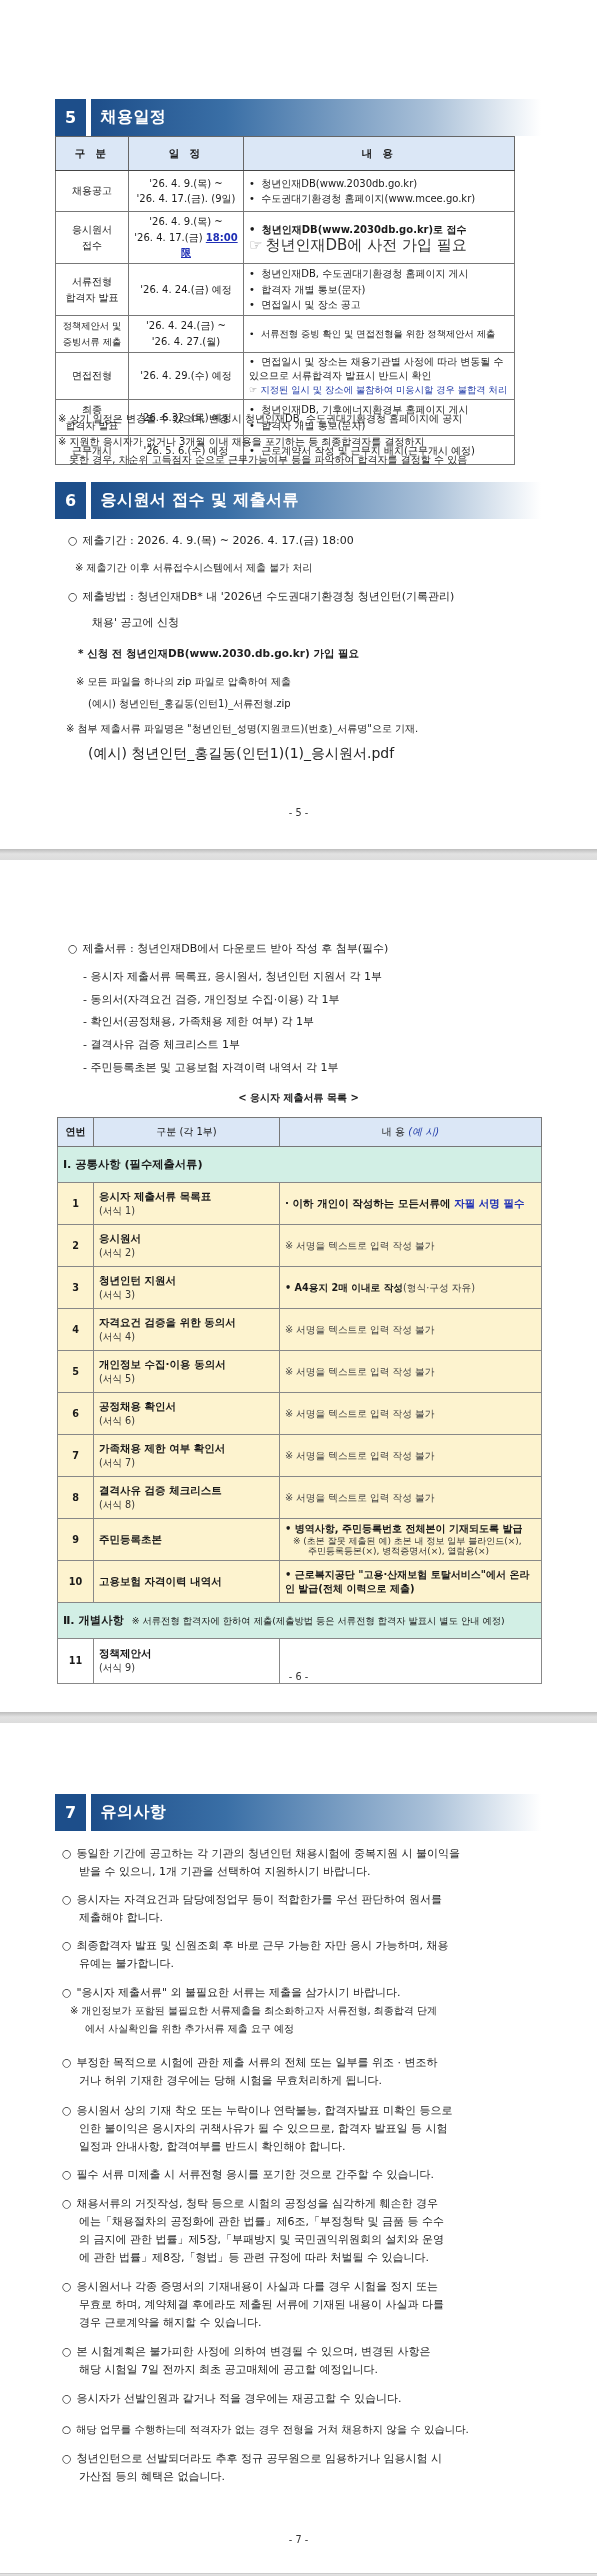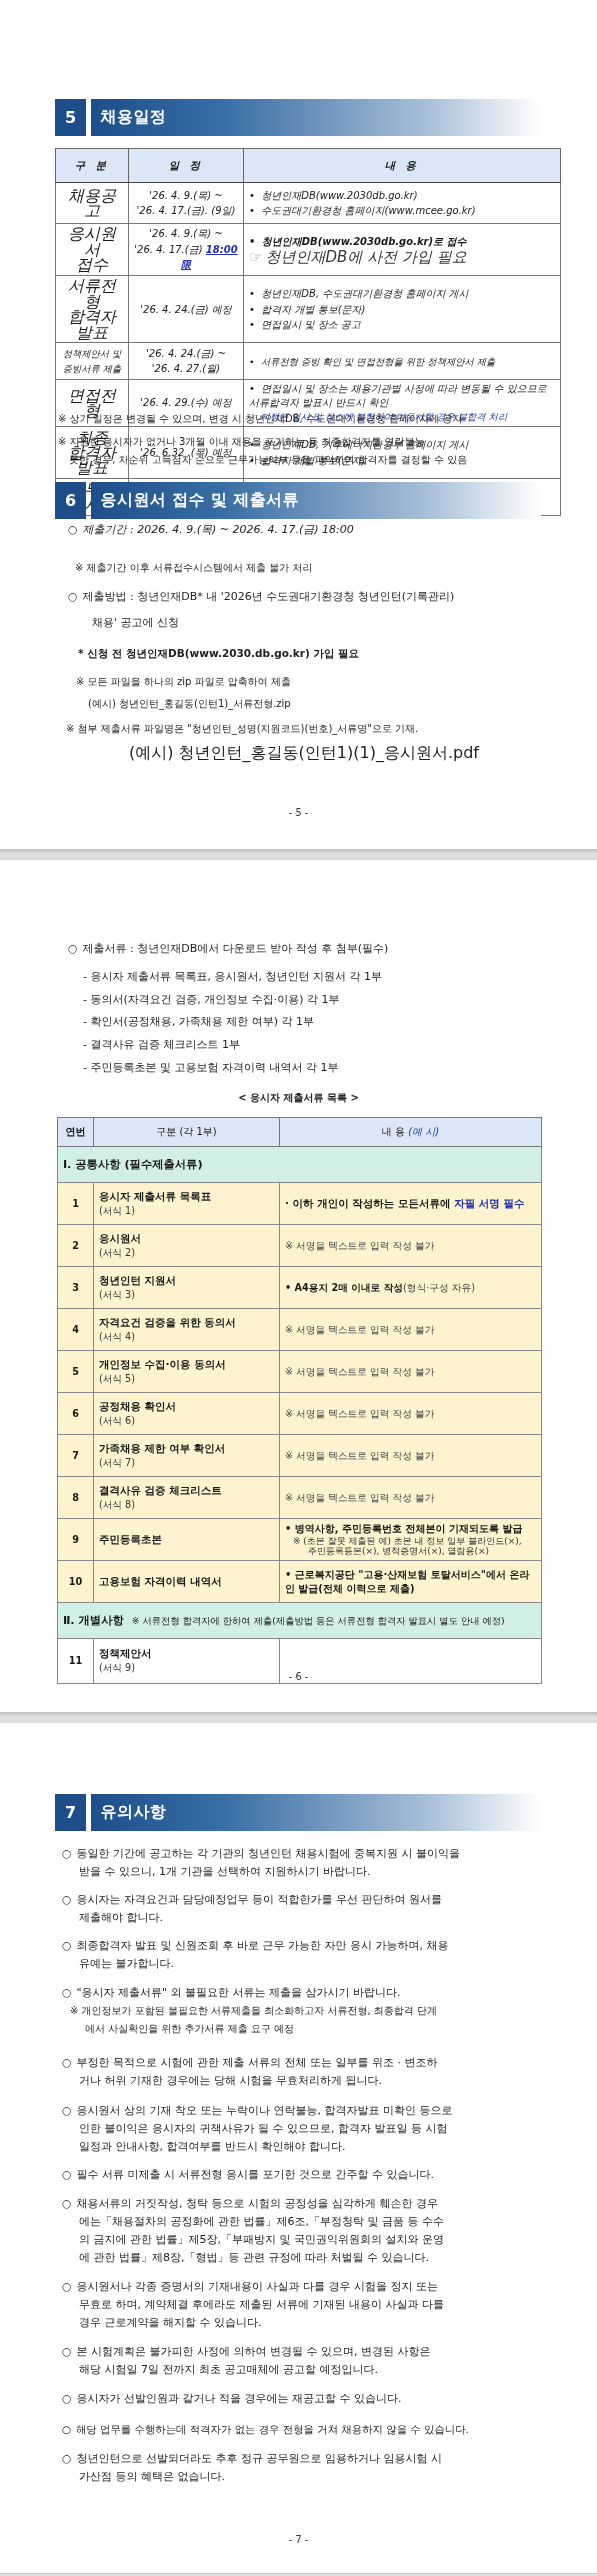--- a/index.html
+++ b/index.html
@@ -26,29 +26,29 @@
   }
   .sec-title {
     margin-left: 4.9px; flex: 1; height: 37px;
     background: linear-gradient(90deg, #1d4e8a 0%, #3a6fa6 30%, #a9c0d8 75%, #ffffff 100%);
     color: #fff; font-weight: bold; font-size: 16px;
     display: flex; align-items: center; padding-left: 9.7px; letter-spacing: 0.4px;
   }
   
   table { border-collapse: collapse; }
   .sched {
-    position: absolute; left: 55px; top: 148px; width: 506px;
-    border: 1.6px solid #222; font-size: 9.7px; font-style: italic;
+    position: absolute; left: 55px; top: 136px; width: 460px;
+    border: 1.6px solid #222; font-size: 9.7px;
   }
   .sched th {
     background: #dbe7f6; height: 34px; font-weight: bold; font-size: 10.5px;
     border: 0.8px solid #666; border-bottom: 0.8px solid #444; letter-spacing: 3.2px;
   }
   .sched td { border: 0.8px solid #777; padding: 2.4px 4.9px; vertical-align: middle; line-height: 15.4px; }
-  .sched td.c1 { text-align: center; width: 73px; font-size: 16px; }
+  .sched td.c1 { text-align: center; width: 73px; font-size: 10px; }
   .sched td.c2 { text-align: center; width: 115px; font-size: 10px; }
   .sched td.c3 { font-size: 10px; }
   .blt::before { content: "•"; margin-right: 6.5px; }
   .bold { font-weight: bold; }
   .note-blue { color: #1f3aa8; font-size: 9.3px; }
   .note-sm { font-size: 15px; color: #333; }
   .blue-ul { color: #1f2fb5; font-weight: bold; text-decoration: underline; }
   .hand { color: #999; margin-right: 3.2px; }
   
   .txt { position: absolute; font-size: 11px; line-height: 18px; color: #222; white-space: nowrap; }
@@ -174,37 +174,37 @@
         <td class="c1"><span>근무개시</span></td>
         <td class="c2"><span>'26. 5. 6.(수) 예정</span></td>
         <td class="c3">
           <div class="blt">근로계약서 작성 및 근무지 배치(근무개시 예정)</div>
         </td>
       </tr>
     </tbody>
   </table>
 
   <div class="txt" style="left:58px; top:410px; font-size:10px;">※ 상기 일정은 변경될 수 있으며, 변경 시 청년인재DB, 수도권대기환경청 홈페이지에 공지</div>
-  <div class="txt" style="left:58px; top:433px; font-size:10px;">※ 지원한 응시자가 없거나 3개월 이내 채용을 포기하는 등 최종합격자를 연락불능</div>
+  <div class="txt" style="left:58px; top:433px; font-size:10px;">※ 지원한 응시자가 없거나 3개월 이내 채용을 포기하는 등 최종합격자를 결정하지</div>
   <div class="txt" style="left:69px; top:451px; font-size:10px;">못한 경우, 차순위 고득점자 순으로 근무가능여부 등을 파악하여 합격자를 결정할 수 있음</div>
 
   <div class="sec-hdr" style="top:482px;">
     <div class="sec-num">6</div>
     <div class="sec-title">응시원서 접수 및 제출서류</div>
   </div>
 
-  <div class="txt circ" style="left:68px; top:521px;font-style:italic;">제출기간 : 2026. 4. 9.(목)  ~ 2026. 4. 17.(금) 18:00</div>
+  <div class="txt circ" style="left:68px; top:532px;">제출기간 : 2026. 4. 9.(목)  ~ 2026. 4. 17.(금) 18:00</div>
   <div class="txt" style="left:75px; top:559px; font-size:10px;">※ 제출기간 이후 서류접수시스템에서 제출 불가 처리</div>
   <div class="txt circ" style="left:68px; top:588px;">제출방법 : 청년인재DB* 내 '2026년 수도권대기환경청 청년인턴(기록관리)</div>
   <div class="txt" style="left:92px; top:614px;">채용' 공고에 신청</div>
   <div class="txt bold" style="left:78px; top:644px; font-size:10.5px;">* 신청 전 청년인재DB(www.2030.db.go.kr) 가입 필요</div>
   <div class="txt" style="left:76px; top:673px; font-size:10px;">※ 모든 파일을 하나의 zip 파일로 압축하여 제출</div>
   <div class="txt" style="left:88px; top:695px; font-size:10px;">(예시) 청년인턴_홍길동(인턴1)_서류전형.zip</div>
   <div class="txt" style="left:66px; top:720px; font-size:10px;">※ 첨부 제출서류 파일명은 "청년인턴_성명(지원코드)(번호)_서류명"으로 기재.</div>
-  <div class="txt" style="left:88px; top:744px; font-size:16px;margin-left:41px;">(예시) 청년인턴_홍길동(인턴1)(1)_응시원서.pdf</div>
+  <div class="txt" style="left:88px; top:744px; font-size:14px;">(예시) 청년인턴_홍길동(인턴1)(1)_응시원서.pdf</div>
 
   <div class="page-num" style="top:807px;">- 5 -</div>
 </div>
 <div class="sep" style="top:849px;"></div>
 
 <div class="page" style="top:860px; height:852px;">
   <div class="txt circ" style="left:68px; top:80px;">제출서류 : 청년인재DB에서 다운로드 받아 작성 후 첨부(필수)</div>
   <div class="txt" style="left:83px; top:108px;">- 응시자 제출서류 목록표, 응시원서, 청년인턴 지원서 각 1부</div>
   <div class="txt" style="left:83px; top:131px;">- 동의서(자격요건 검증, 개인정보 수집·이용) 각 1부</div>
   <div class="txt" style="left:83px; top:153px;">- 확인서(공정채용, 가족채용 제한 여부) 각 1부</div>

